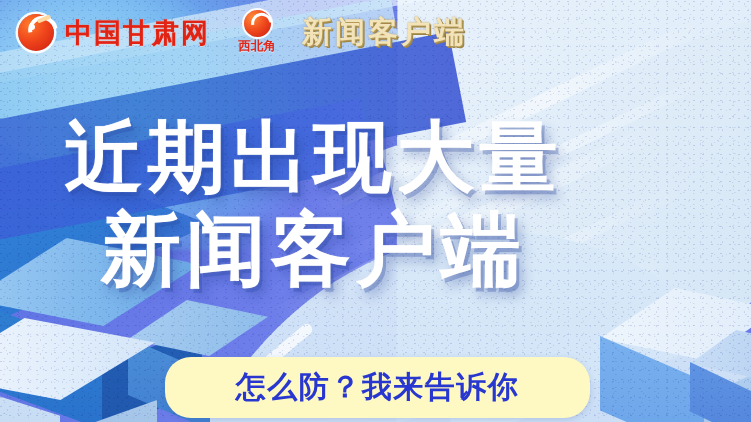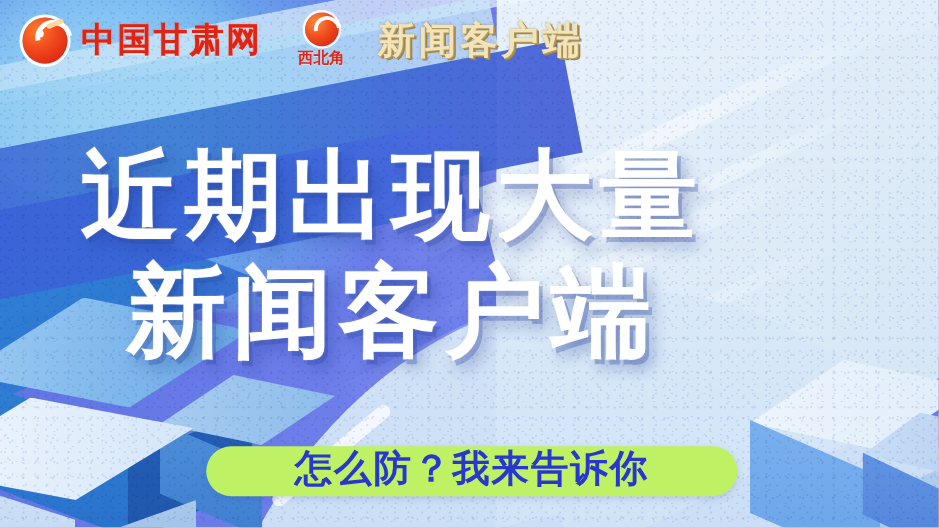--- a/index.html
+++ b/index.html
@@ -272,22 +272,22 @@
     text-shadow:
       3px 4px 0 rgba(40,70,160,.30),
       6px 8px 12px rgba(30,55,140,.34),
       0 0 1px rgba(255,255,255,.9);
   }
   .hl-1{font-size:78px;}
   .hl-2{font-size:80px;margin-top:14px;}
 
   
   .pill{
-    position:absolute;left:165px;top:357px;width:425px;height:40px;
-    background:#bef264;border-radius:26px;z-index:8;
+    position:absolute;left:165px;top:357px;width:425px;height:61px;
+    background:#fef9c3;border-radius:26px;z-index:8;
     display:flex;align-items:center;justify-content:center;
     box-shadow:0 2px 6px rgba(60,80,160,.18);
   }
   .pill-text{
     font-family:"DejaVu Sans","Liberation Sans",sans-serif;
     font-size:30px;font-weight:bold;letter-spacing:1.5px;
     color:#2837cf;line-height:1;white-space:nowrap;
     transform:translateY(-1px);
   }
 </style>

